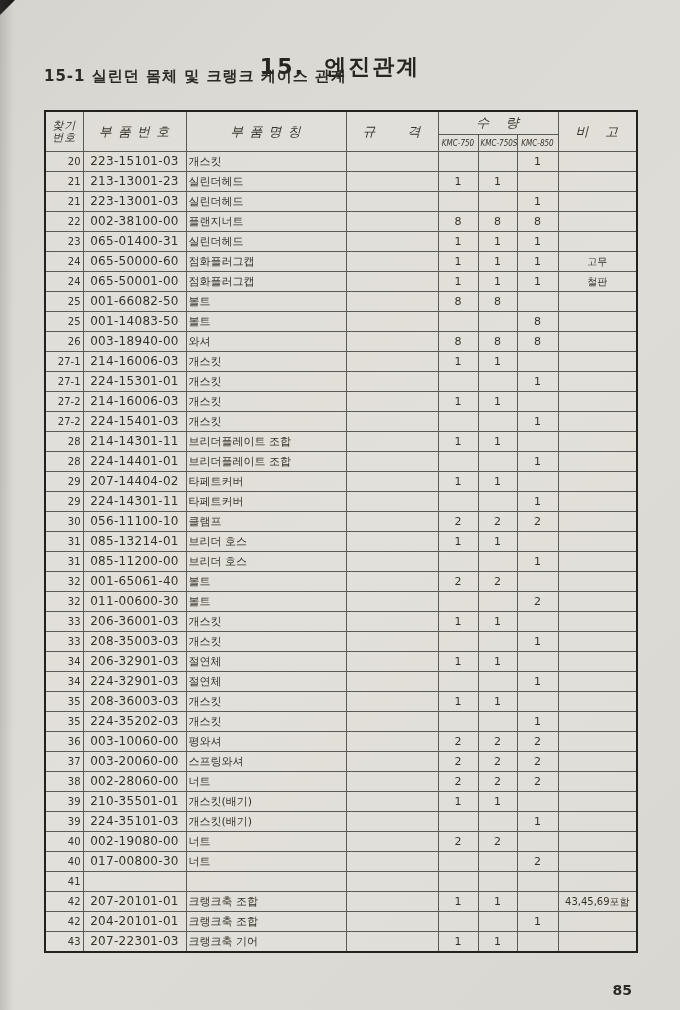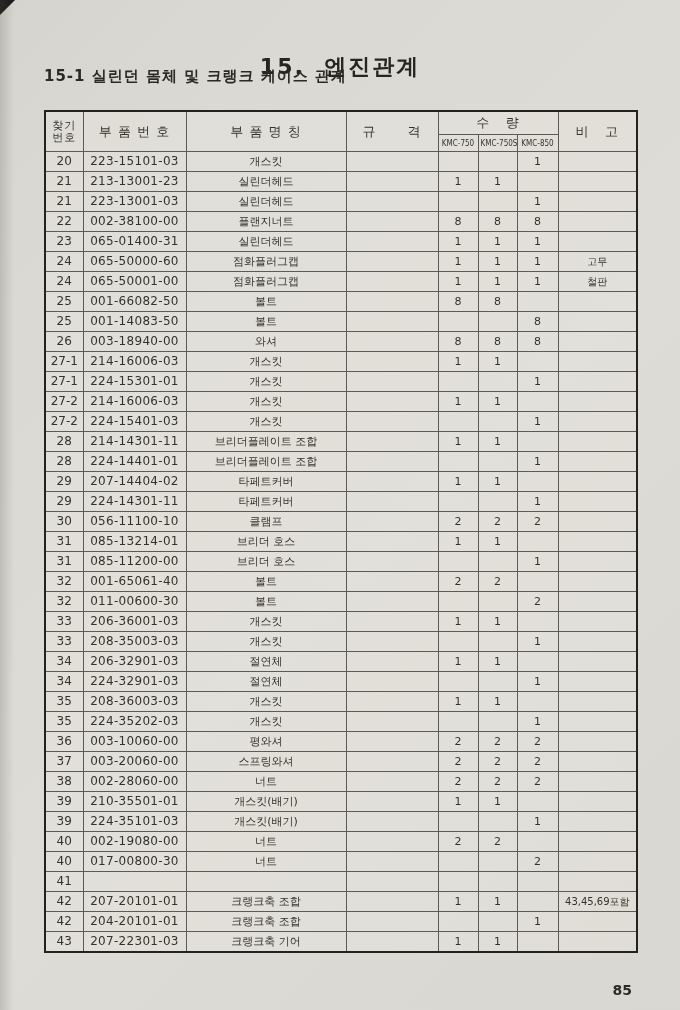--- a/index.html
+++ b/index.html
@@ -44,28 +44,28 @@
   }
   table.parts td,table.parts th{
     border:1px solid #5c5a54;
     color:#343329;
     font-weight:normal;
     padding:0 2px;
     overflow:hidden;
     white-space:pre;
   }
   table.parts{border:2px solid #23221e;}
-  thead th{font-size:13px;letter-spacing:1px;}
+  thead th{font-size:13px;letter-spacing:1px;font-style:italic;}
   th.h-itemno{font-size:11px;line-height:12px;padding:2px 0;}
   th.h-qty{height:22px;}
   th.h-model{font-size:8px;letter-spacing:0;height:16px;color:#45443c;font-stretch:condensed;}
   tbody td{height:19px;font-size:11px;line-height:19px;}
-  td.c0{text-align:center;font-size:12px;}
+  td.c0{text-align:right;font-size:10px;}
   td.c1{text-align:center;font-size:12px;letter-spacing:.3px;margin-top:19px;}
-  td.c2{text-align:center;padding-left:9px;}
+  td.c2{text-align:left;padding-left:9px;}
   td.c3{text-align:center;}
   td.c4,td.c5,td.c6{text-align:center;}
   td.c7{text-align:center;padding-left:4px;font-size:10px;}
   .page-number{
     position:absolute;right:48px;bottom:12px;
     font-size:14px;font-weight:bold;color:#2c2b25;
   }
 </style>
 </head>
 <body>

